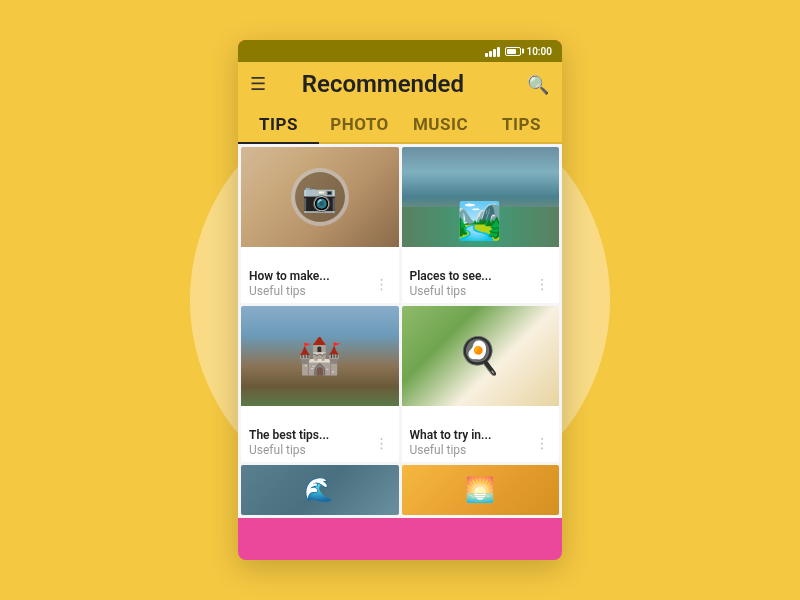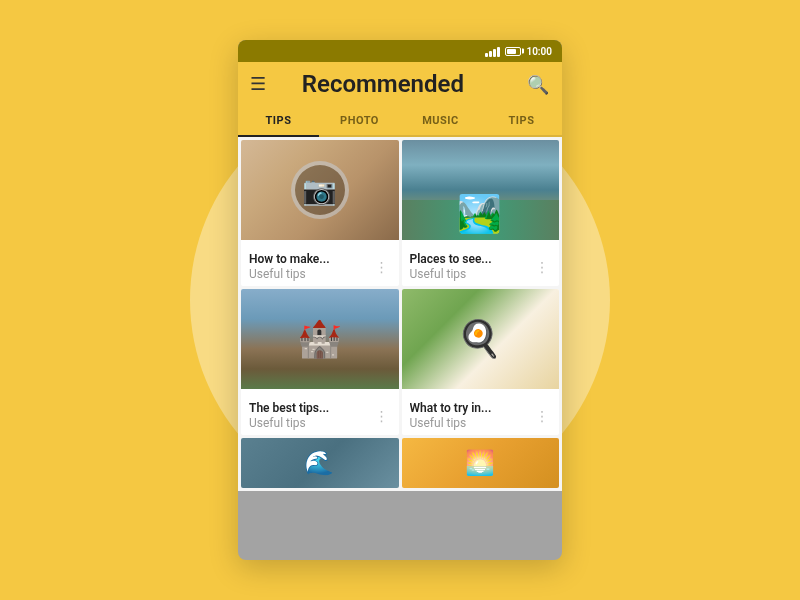--- a/index.html
+++ b/index.html
@@ -23,21 +23,21 @@
       border-radius: 50%;
       top: 50%;
       left: 50%;
       transform: translate(-50%, -50%);
     }
 
     .phone-frame {
       position: relative;
       width: 324px;
       height: 520px;
-      background: #a3a3a3;
+      background: #ec4899;
       border-radius: 8px;
       overflow: hidden;
       box-shadow: 0 8px 30px rgba(0,0,0,0.2);
       z-index: 2;
     }
 
     
     .status-bar {
       background: #8B7A00;
       height: 22px;
@@ -133,21 +133,21 @@
     .tabs {
       background: #F5C842;
       display: flex;
       border-bottom: 2px solid rgba(0,0,0,0.1);
     }
 
     .tab {
       flex: 1;
       text-align: center;
       padding: 8px 0;
-      font-size: 11px;
+      font-size: 17px;
       font-weight: 700;
       color: rgba(50,40,0,0.65);
       cursor: pointer;
       letter-spacing: 0.5px;
       position: relative;
     }
 
     .tab.active {
       color: #222;
     }
@@ -284,21 +284,21 @@
       width: 100%;
       height: 50px;
       background: linear-gradient(135deg, #F5B842 0%, #E8A030 50%, #D49020 100%);
       display: flex;
       align-items: center;
       justify-content: center;
     }
     .photo-partial2::after { content: '🌅'; font-size: 24px; }
 
     .card-body {
-      padding: 12px 8px 5px;
+      padding: 22px 8px 5px;
       display: flex;
       align-items: flex-start;
     }
 
     .card-text {
       flex: 1;
     }
 
     .card-title {
       font-size: 12px;

